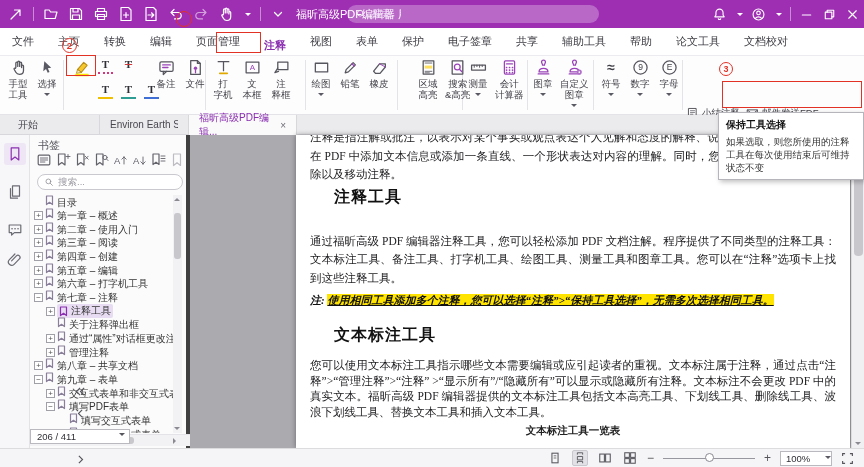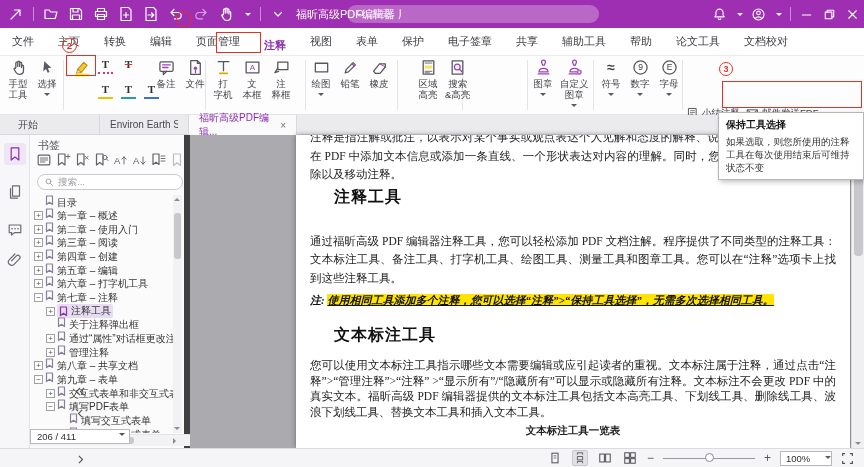--- a/index.html
+++ b/index.html
@@ -69,21 +69,21 @@
   .dtab.active{background:#fafafb;color:#8b2fb0;width:108px;justify-content:space-between;}
   .dtab .x{color:#6e6e76;font-size:10px;margin-left:6px;}
 
   
   .main{position:absolute;left:0;top:135px;width:864px;height:313px;}
   .strip{position:absolute;left:0;top:0;width:30px;height:313px;background:#f7f7f9;border-right:1px solid #e3e3e6;}
   .sbtn{position:absolute;left:4px;width:22px;height:22px;color:#6b6b74;display:flex;align-items:center;justify-content:center;border-radius:3px;}
   .sbtn .ic{width:16px;height:16px;}
   .sbtn.active{color:#8b2fb0;background:#efe6f5;}
 
-  .panel{position:absolute;left:30px;top:0;width:160px;height:313px;background:#fbfbfc;border-right:6px solid #404040;}
+  .panel{position:absolute;left:30px;top:0;width:160px;height:313px;background:#fbfbfc;border-right:4px solid #404040;}
   .ptitle{position:absolute;left:8px;top:3px;font-size:11px;color:#55555c;}
   .ptools{position:absolute;left:6px;top:17px;display:flex;gap:3px;}
   .ptools .pt{width:16px;height:16px;color:#63636b;}
   .ptools .pt.dis{color:#bcbcc2;}
   .psearch{position:absolute;left:7px;top:39px;width:146px;height:16px;border:1px solid #c9c9cf;border-radius:8px;
            background:#fff;display:flex;align-items:center;gap:4px;padding-left:6px;}
   .psearch .ic{width:10px;height:10px;color:#8a8a92;}
   .psearch span{font-size:9.5px;color:#9a9aa2;}
   .tree{position:absolute;left:0;top:60px;width:144px;height:238px;overflow:hidden;}
   .trow{position:absolute;left:0;height:14px;display:flex;align-items:center;white-space:nowrap;font-size:10px;color:#333;}
@@ -409,20 +409,36 @@
             </span>
           </div><div class="bl">区域</div><div class="bl">高亮</div></div><div class="bigt"><div class="bico">
             <span class="ic" style="width: 17px; height: 17px;">
               <svg viewBox="0 0 16 16" width="100%" height="100%" fill="none" stroke="currentColor" stroke-width="1.2" stroke-linecap="round" stroke-linejoin="round">
                 <path d="M3 1.8h10v12.4H3z"></path>
                 <circle cx="7.8" cy="7.6" r="2.7" stroke="#9b44b8"></circle>
                 <path d="M9.8 9.6l2.4 2.4" stroke="#9b44b8"></path>
               </svg>
             </span>
           </div><div class="bl">搜索</div><div class="bl">&amp;高亮</div></div></div>
+      <div class="rgroup" style="left: 464px;"><div class="bigt"><div class="bico">
+            <span class="ic" style="width: 17px; height: 17px;">
+              <svg viewBox="0 0 16 16" width="100%" height="100%" fill="none" stroke="currentColor" stroke-width="1.2" stroke-linecap="round" stroke-linejoin="round">
+                <rect x="1.5" y="5.8" width="13" height="4.6"></rect>
+                <path d="M4 5.8v2M6.5 5.8v1.4M9 5.8v2M11.5 5.8v1.4" stroke-width=".9"></path>
+              </svg>
+            </span>
+          </div><div class="bl">测量</div><span class="car"></span></div><div class="bigt"><div class="bico">
+            <span class="ic" style="width: 17px; height: 17px;">
+              <svg viewBox="0 0 16 16" width="100%" height="100%" fill="none" stroke="currentColor" stroke-width="1.2" stroke-linecap="round" stroke-linejoin="round">
+                <rect x="3.2" y="1.8" width="9.6" height="12.4" rx="1" stroke="#9b44b8"></rect>
+                <path d="M5.2 4.6h5.6" stroke="#9b44b8"></path>
+                <path d="M5.2 8h.1M8 8h.1M10.8 8h.1M5.2 10.4h.1M8 10.4h.1M10.8 10.4h.1M5.2 12.8h.1M8 12.8h.1M10.8 12.8h.1" stroke="#9b44b8" stroke-width="1.6"></path>
+              </svg>
+            </span>
+          </div><div class="bl">会计</div><div class="bl">计算器</div></div></div>
       <div class="rgroup" style="left: 529px;"><div class="bigt"><div class="bico">
             <span class="ic" style="width: 17px; height: 17px;">
               <svg viewBox="0 0 16 16" width="100%" height="100%" fill="none" stroke="currentColor" stroke-width="1.2" stroke-linecap="round" stroke-linejoin="round">
                 <path d="M6.2 2.8a1.8 1.8 0 013.6 0c0 1.3-.9 1.7-.9 3H7.1c0-1.3-.9-1.7-.9-3z" stroke="#9b44b8"></path>
                 <path d="M3.8 12.2c0-2.3 1.9-3.3 4.2-3.3s4.2 1 4.2 3.3z" stroke="#9b44b8"></path>
                 <path d="M3 14h10" stroke="#9b44b8"></path>
               </svg>
             </span>
           </div><div class="bl">图章</div><span class="car"></span></div><div class="bigt"><div class="bico">
             <span class="ic" style="width: 17px; height: 17px;">

